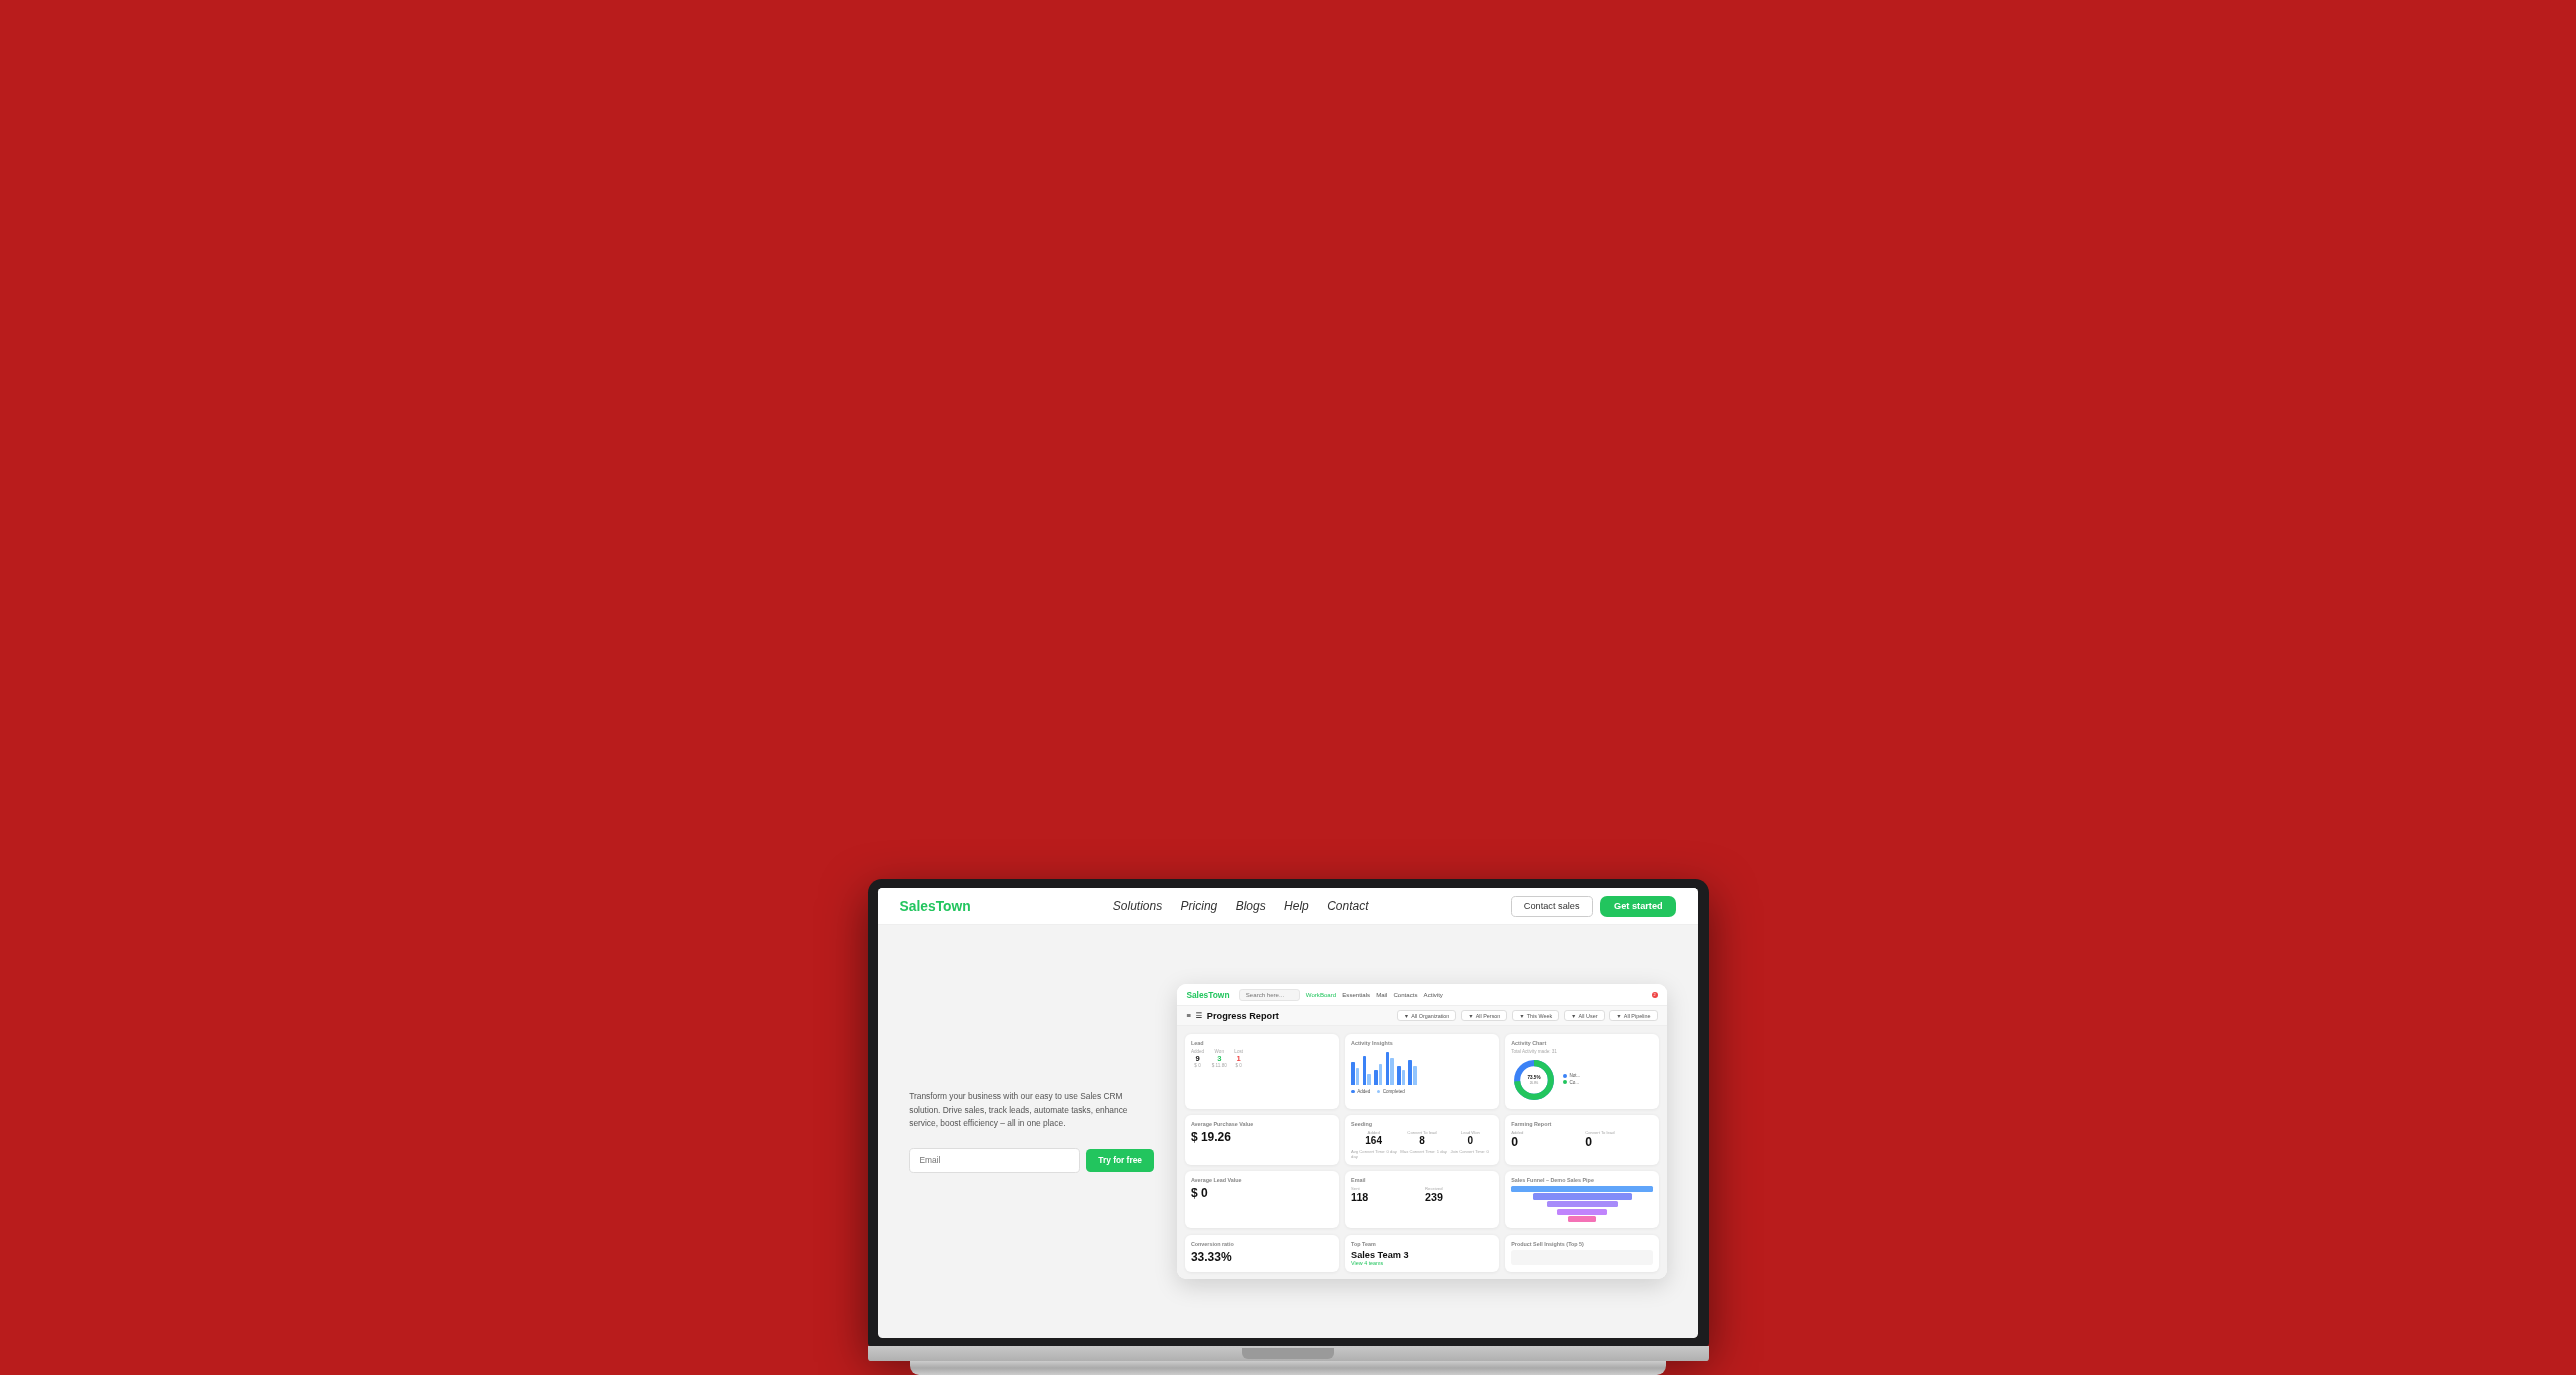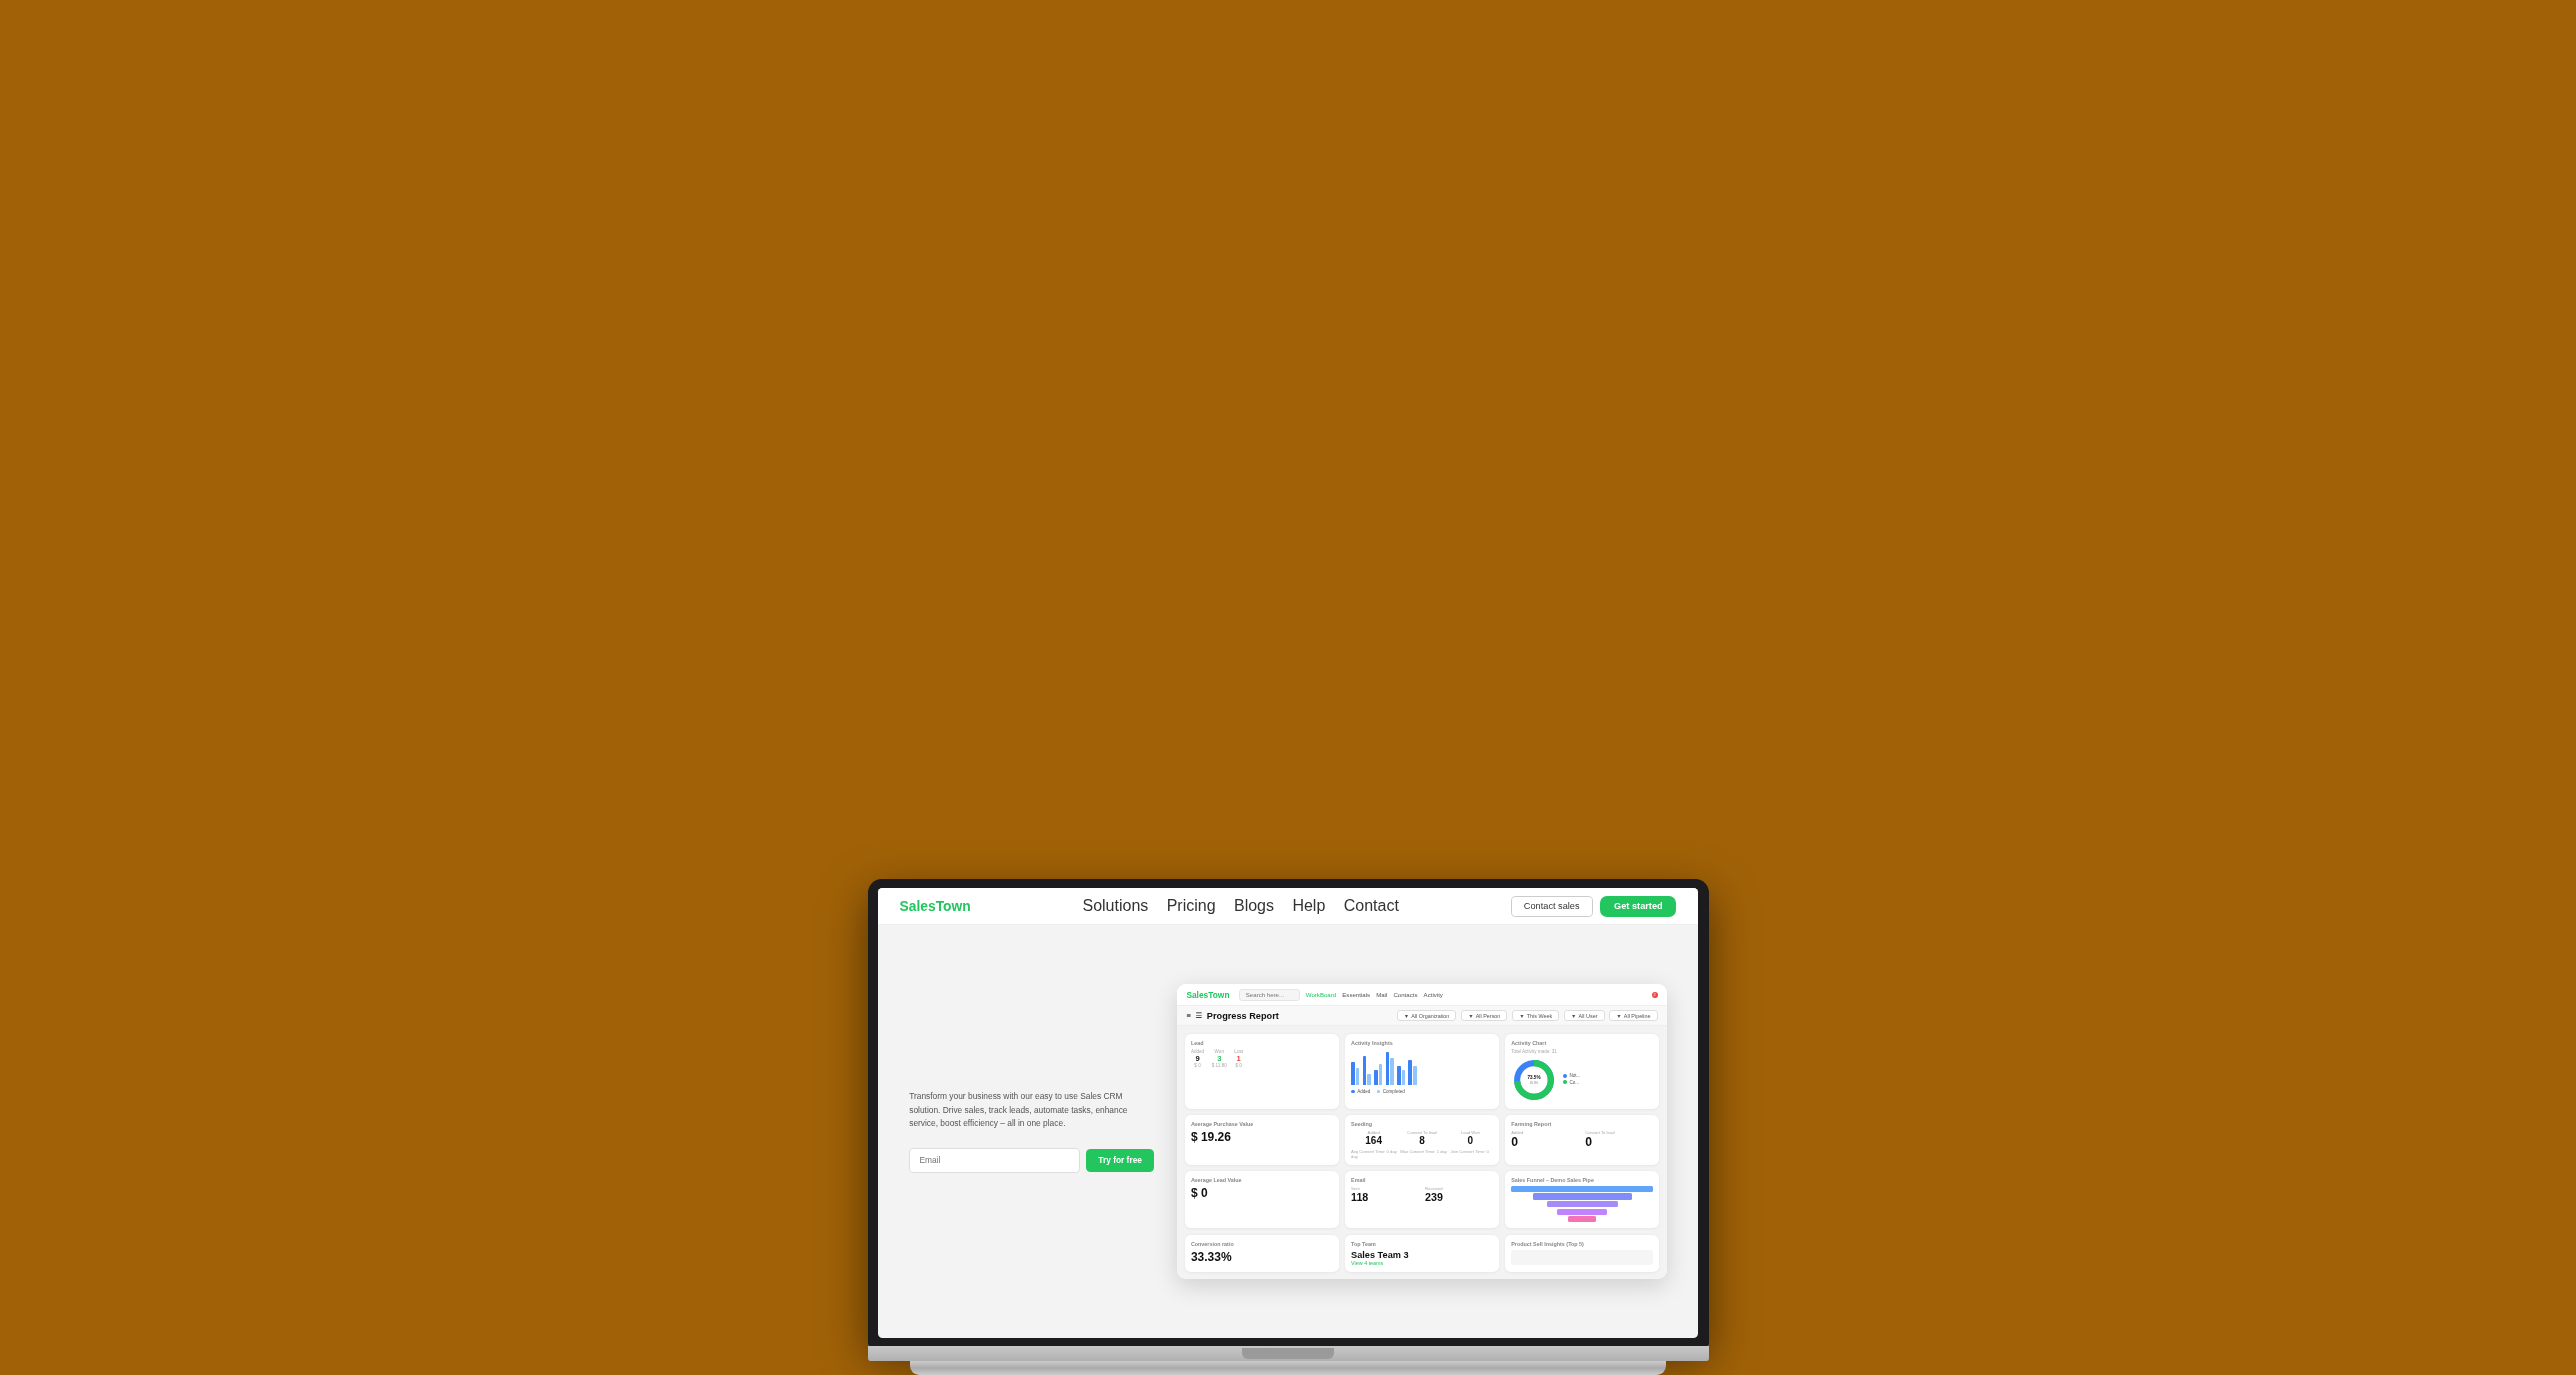--- a/index.html
+++ b/index.html
@@ -7,21 +7,21 @@
       background: #1a1a1a;
       font-family: -apple-system, BlinkMacSystemFont, 'Segoe UI', Arial, sans-serif;
       min-height: 100vh;
       display: flex;
       flex-direction: column;
       align-items: center;
       justify-content: center;
     }
 
     .page-wrapper {
-      background: #a16207;
+      background: #b91c1c;
       width: 100%;
       min-height: 100vh;
       display: flex;
       flex-direction: column;
       align-items: center;
       justify-content: flex-end;
     }
 
     
     .laptop-outer {
@@ -68,21 +68,22 @@
 
     .nav-links {
       display: flex;
       gap: 18.4px;
       list-style: none;
     }
 
     .nav-links li a {
       text-decoration: none;
       color: #333;
-      font-size: 16px;
+      font-size: 12px;
+      font-style: italic;
     }
 
     .nav-actions {
       display: flex;
       gap: 7.6px;
       align-items: center;
     }
 
     .btn-contact {
       border: 0.8px solid #ccc;

